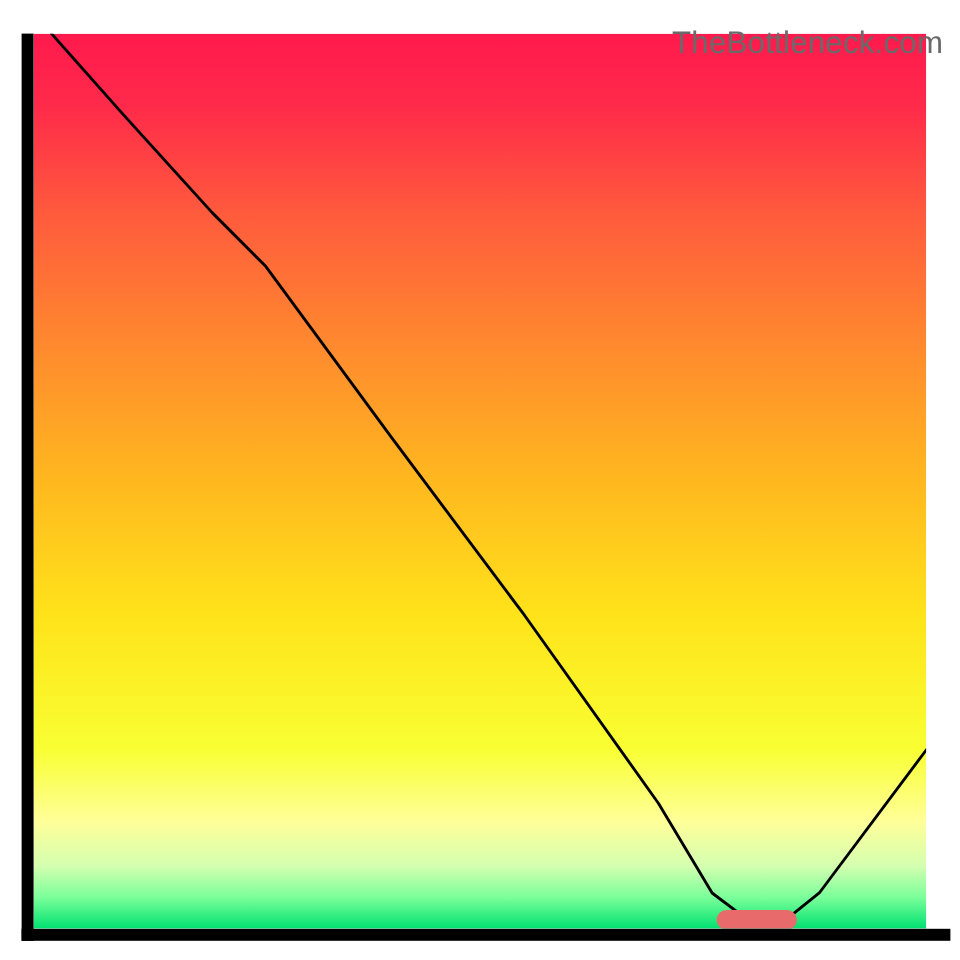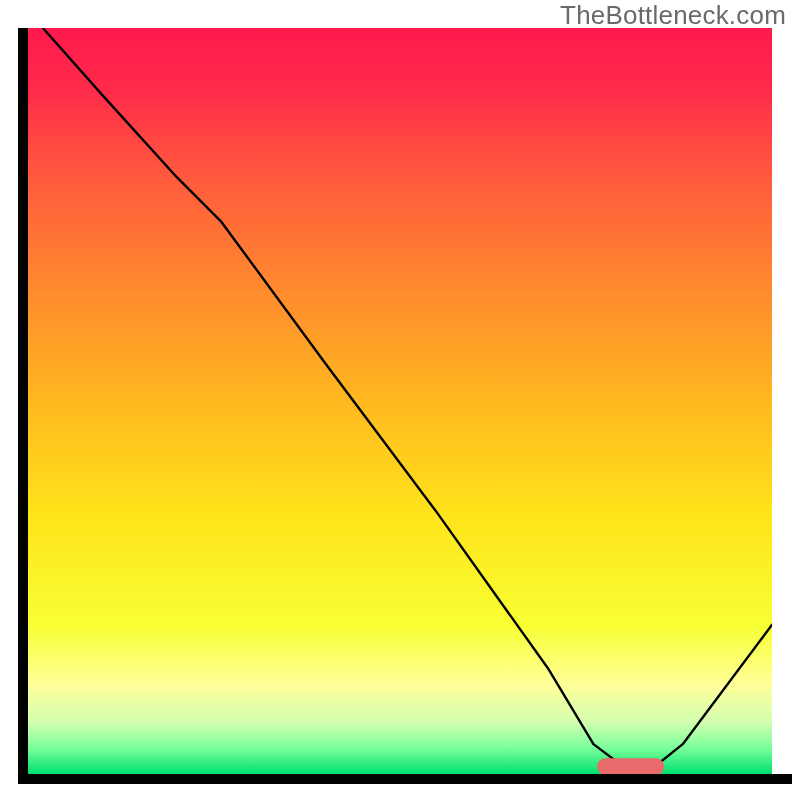--- a/index.html
+++ b/index.html
@@ -11,21 +11,21 @@
     font-family: Arial, Helvetica, sans-serif;
     overflow: hidden;
   }
   .container {
     position: relative;
     width: 800px;
     height: 800px;
   }
   .watermark {
     position: absolute;
-    top: 0;
+    top: 20px;
     right: 14px;
     color: #6a6a6a;
     font-size: 26px;
     font-weight: 400;
     letter-spacing: 0.2px;
     z-index: 10;
   }
   .plot-frame {
     position: absolute;
     left: 18px;

